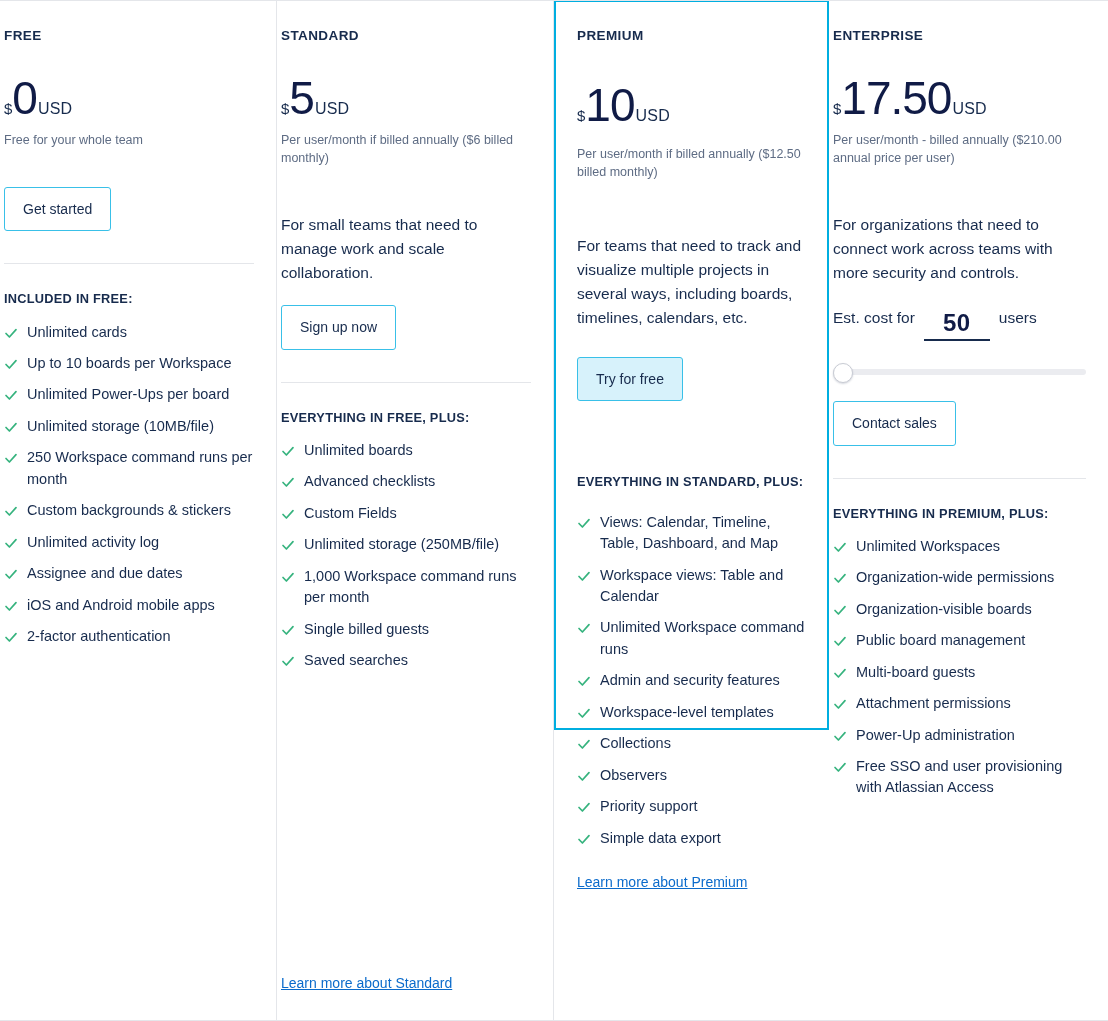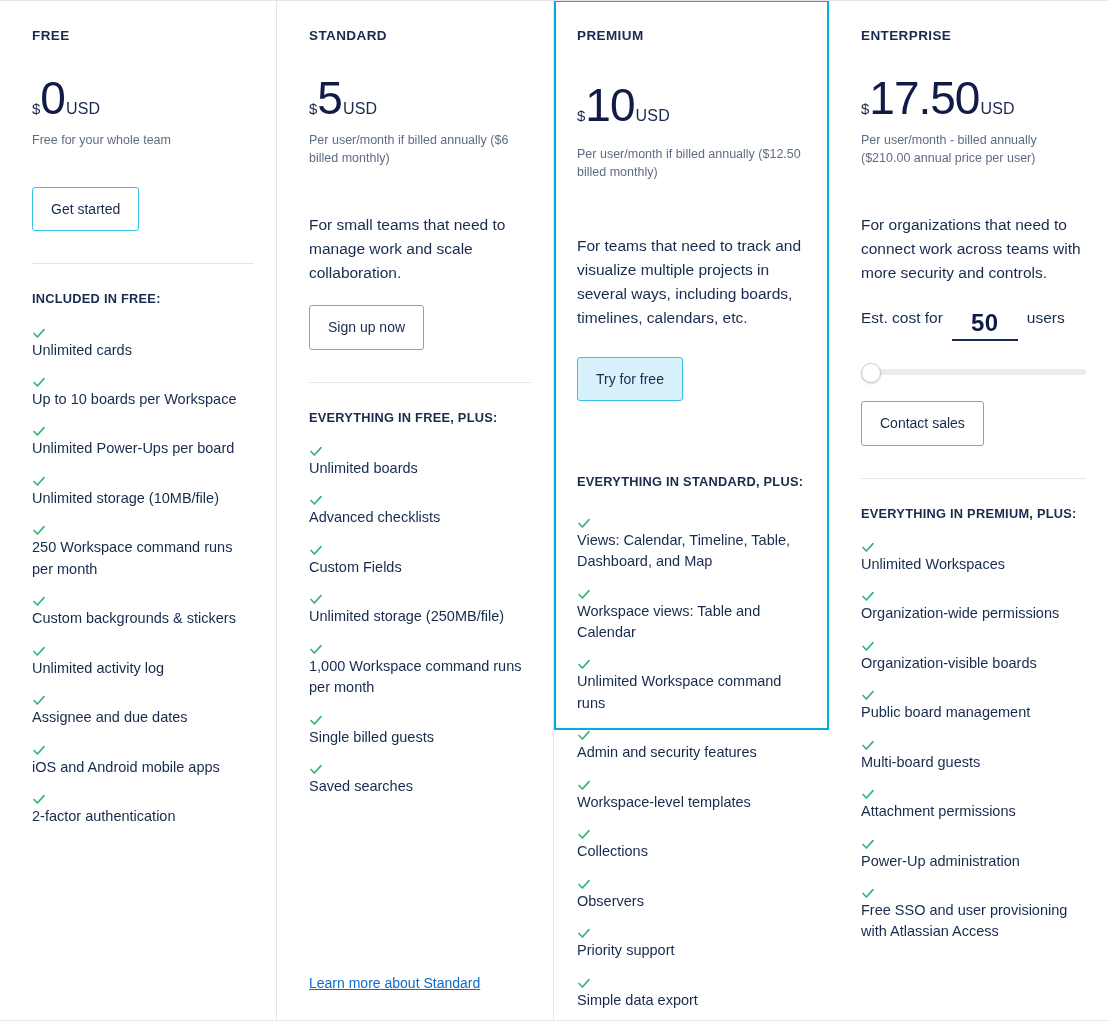--- a/index.html
+++ b/index.html
@@ -21,21 +21,21 @@
     background: #ffffff;
     border-top: 1px solid #e4e6ea;
     border-bottom: 1px solid #e4e6ea;
     display: flex;
     overflow: hidden;
   }
 
   .plan-col {
     position: relative;
     box-sizing: border-box;
-    padding: 28px 22px 0 32px;
+    padding: 28px 22px 0 4px;
     border-right: 1px solid #e4e6ea;
     display: flex;
     flex-direction: column;
   }
   .plan-col.col-free      { width: 277px; }
   .plan-col.col-standard  { width: 277px; }
   .plan-col.col-premium   { width: 275px; }
   .plan-col.col-enterprise{ width: 279px; border-right: none; }
 
   
@@ -200,21 +200,20 @@
     margin: 0;
     padding: 0;
   }
   ul.feature-list li {
     display: flex;
     align-items: flex-start;
     font-size: 14.5px;
     line-height: 1.48;
     color: #172b4d;
     margin-bottom: 10px;
-    flex-direction: column;
   }
   .check-icon {
     flex: 0 0 auto;
     width: 14px;
     height: 14px;
     margin-right: 9px;
     margin-top: 4px;
     color: #36b37e;
   }
   .check-icon svg { display: block; }

